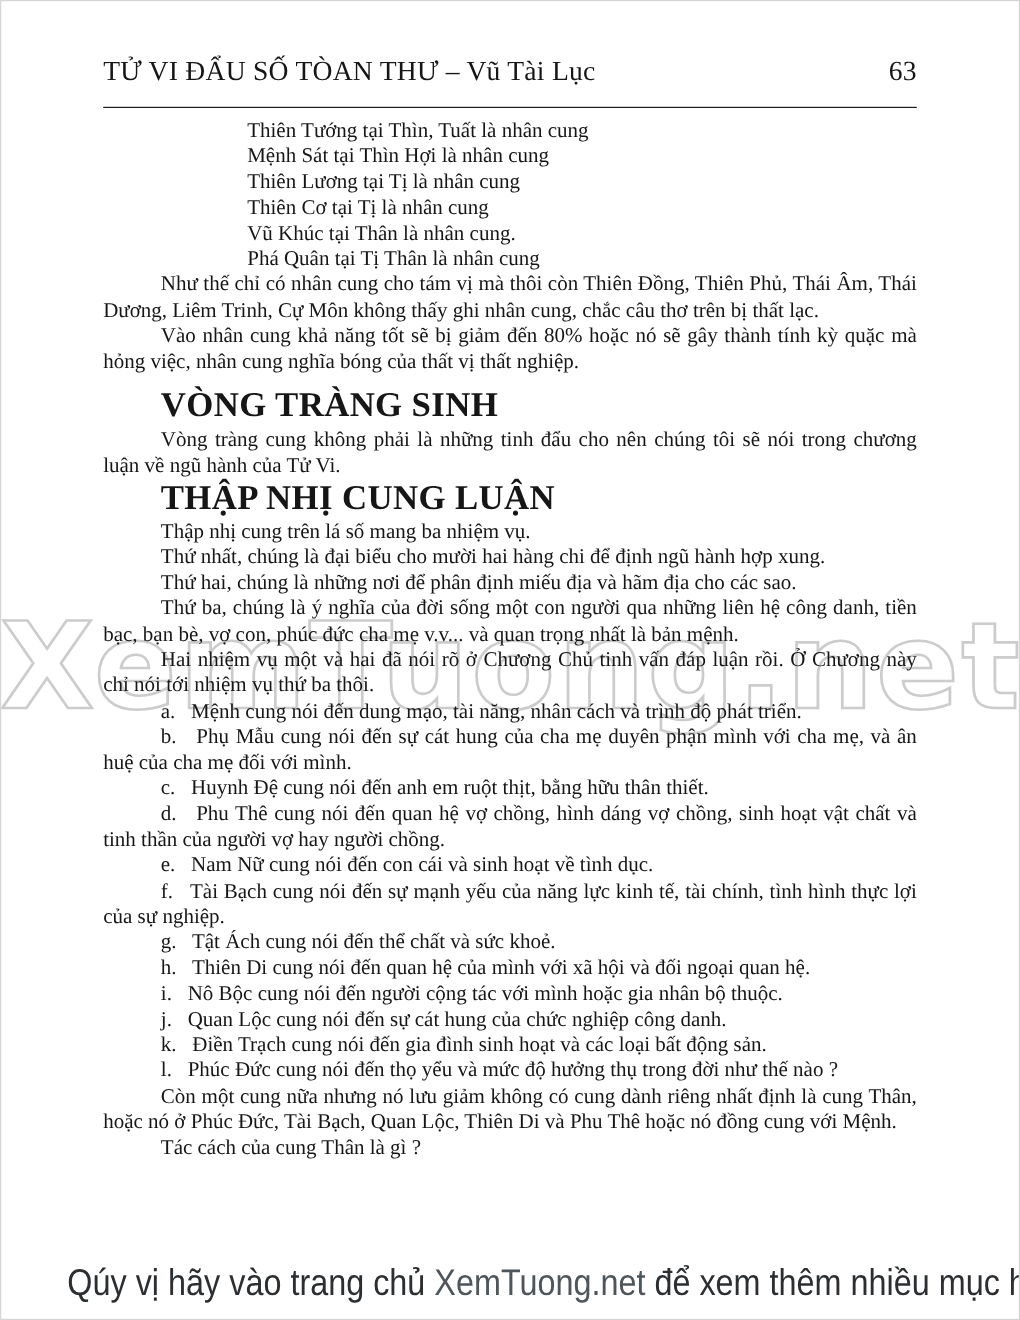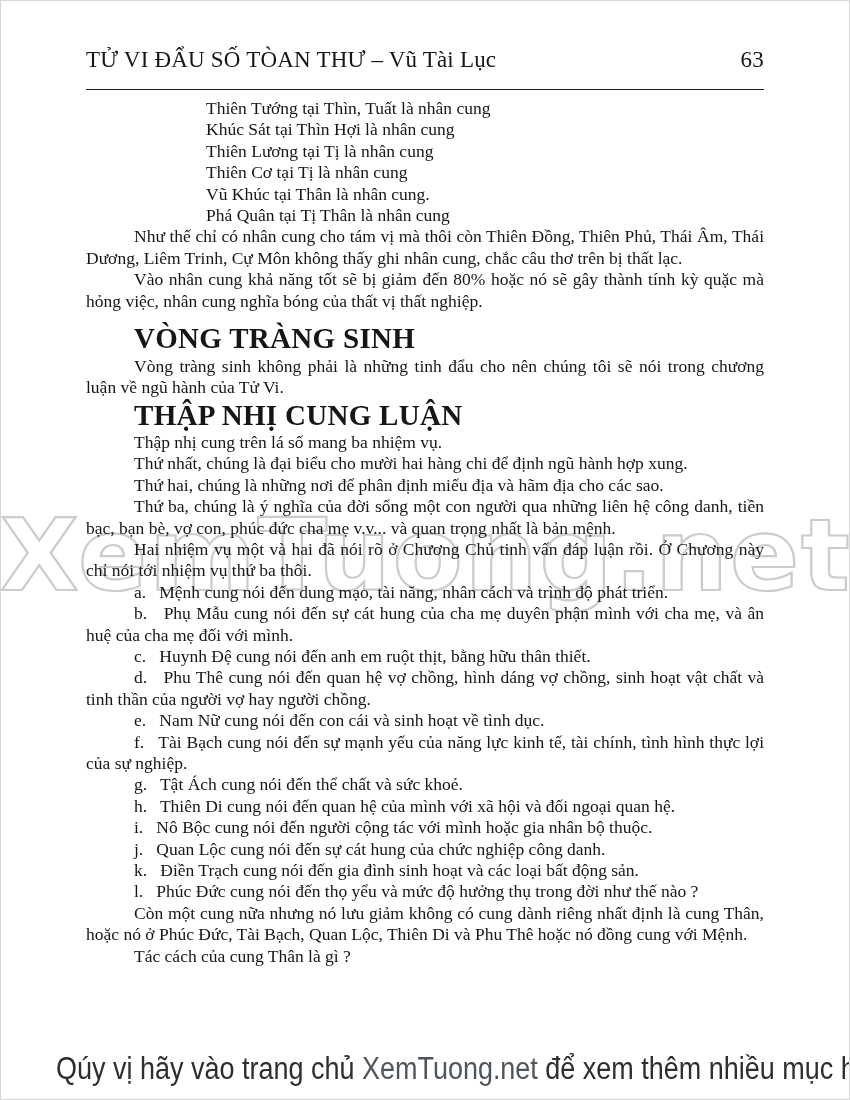--- a/index.html
+++ b/index.html
@@ -97,30 +97,30 @@
 
   <div class="content">
     <div class="header">
       <span>TỬ VI ĐẨU SỐ TÒAN THƯ – Vũ Tài Lục</span>
       <span>63</span>
     </div>
     <hr class="header-rule">
     <div class="doc-body" id="doc-body">
         <div class="verse">
           <div class="verse-line">Thiên Tướng tại Thìn, Tuất là nhân cung</div>
-          <div class="verse-line">Khúc Sát tại Thìn Hợi là nhân cung</div>
+          <div class="verse-line">Mệnh Sát tại Thìn Hợi là nhân cung</div>
           <div class="verse-line">Thiên Lương tại Tị là nhân cung</div>
           <div class="verse-line">Thiên Cơ tại Tị là nhân cung</div>
           <div class="verse-line">Vũ Khúc tại Thân là nhân cung.</div>
           <div class="verse-line">Phá Quân tại Tị Thân là nhân cung</div>
         </div>
         <p class="para">Như thế chỉ có nhân cung cho tám vị mà thôi còn Thiên Đồng, Thiên Phủ, Thái Âm, Thái Dương, Liêm Trinh, Cự Môn không thấy ghi nhân cung, chắc câu thơ trên bị thất lạc.</p>
         <p class="para">Vào nhân cung khả năng tốt sẽ bị giảm đến 80% hoặc nó sẽ gây thành tính kỳ quặc mà hỏng việc, nhân cung nghĩa bóng của thất vị thất nghiệp.</p>
         <h2 class="section-heading">VÒNG TRÀNG SINH</h2>
-        <p class="para">Vòng tràng sinh không phải là những tinh đẩu cho nên chúng tôi sẽ nói trong chương luận về ngũ hành của Tử Vi.</p>
+        <p class="para">Vòng tràng cung không phải là những tinh đẩu cho nên chúng tôi sẽ nói trong chương luận về ngũ hành của Tử Vi.</p>
         <h2 class="section-heading tight">THẬP NHỊ CUNG LUẬN</h2>
         <p class="para">Thập nhị cung trên lá số mang ba nhiệm vụ.</p>
         <p class="para">Thứ nhất, chúng là đại biểu cho mười hai hàng chi để định ngũ hành hợp xung.</p>
         <p class="para">Thứ hai, chúng là những nơi để phân định miếu địa và hãm địa cho các sao.</p>
         <p class="para">Thứ ba, chúng là ý nghĩa của đời sống một con người qua những liên hệ công danh, tiền bạc, bạn bè, vợ con, phúc đức cha mẹ v.v... và quan trọng nhất là bản mệnh.</p>
         <p class="para">Hai nhiệm vụ một và hai đã nói rõ ở Chương Chủ tinh vấn đáp luận rồi. Ở Chương này chỉ nói tới nhiệm vụ thứ ba thôi.</p>
         <p class="para">a.&nbsp;&nbsp; Mệnh cung nói đến dung mạo, tài năng, nhân cách và trình độ phát triển.</p>
         <p class="para">b.&nbsp;&nbsp; Phụ Mẫu cung nói đến sự cát hung của cha mẹ duyên phận mình với cha mẹ, và ân huệ của cha mẹ đối với mình.</p>
         <p class="para">c.&nbsp;&nbsp; Huynh Đệ cung nói đến anh em ruột thịt, bằng hữu thân thiết.</p>
         <p class="para">d.&nbsp;&nbsp; Phu Thê cung nói đến quan hệ vợ chồng, hình dáng vợ chồng, sinh hoạt vật chất và tinh thần của người vợ hay người chồng.</p>

